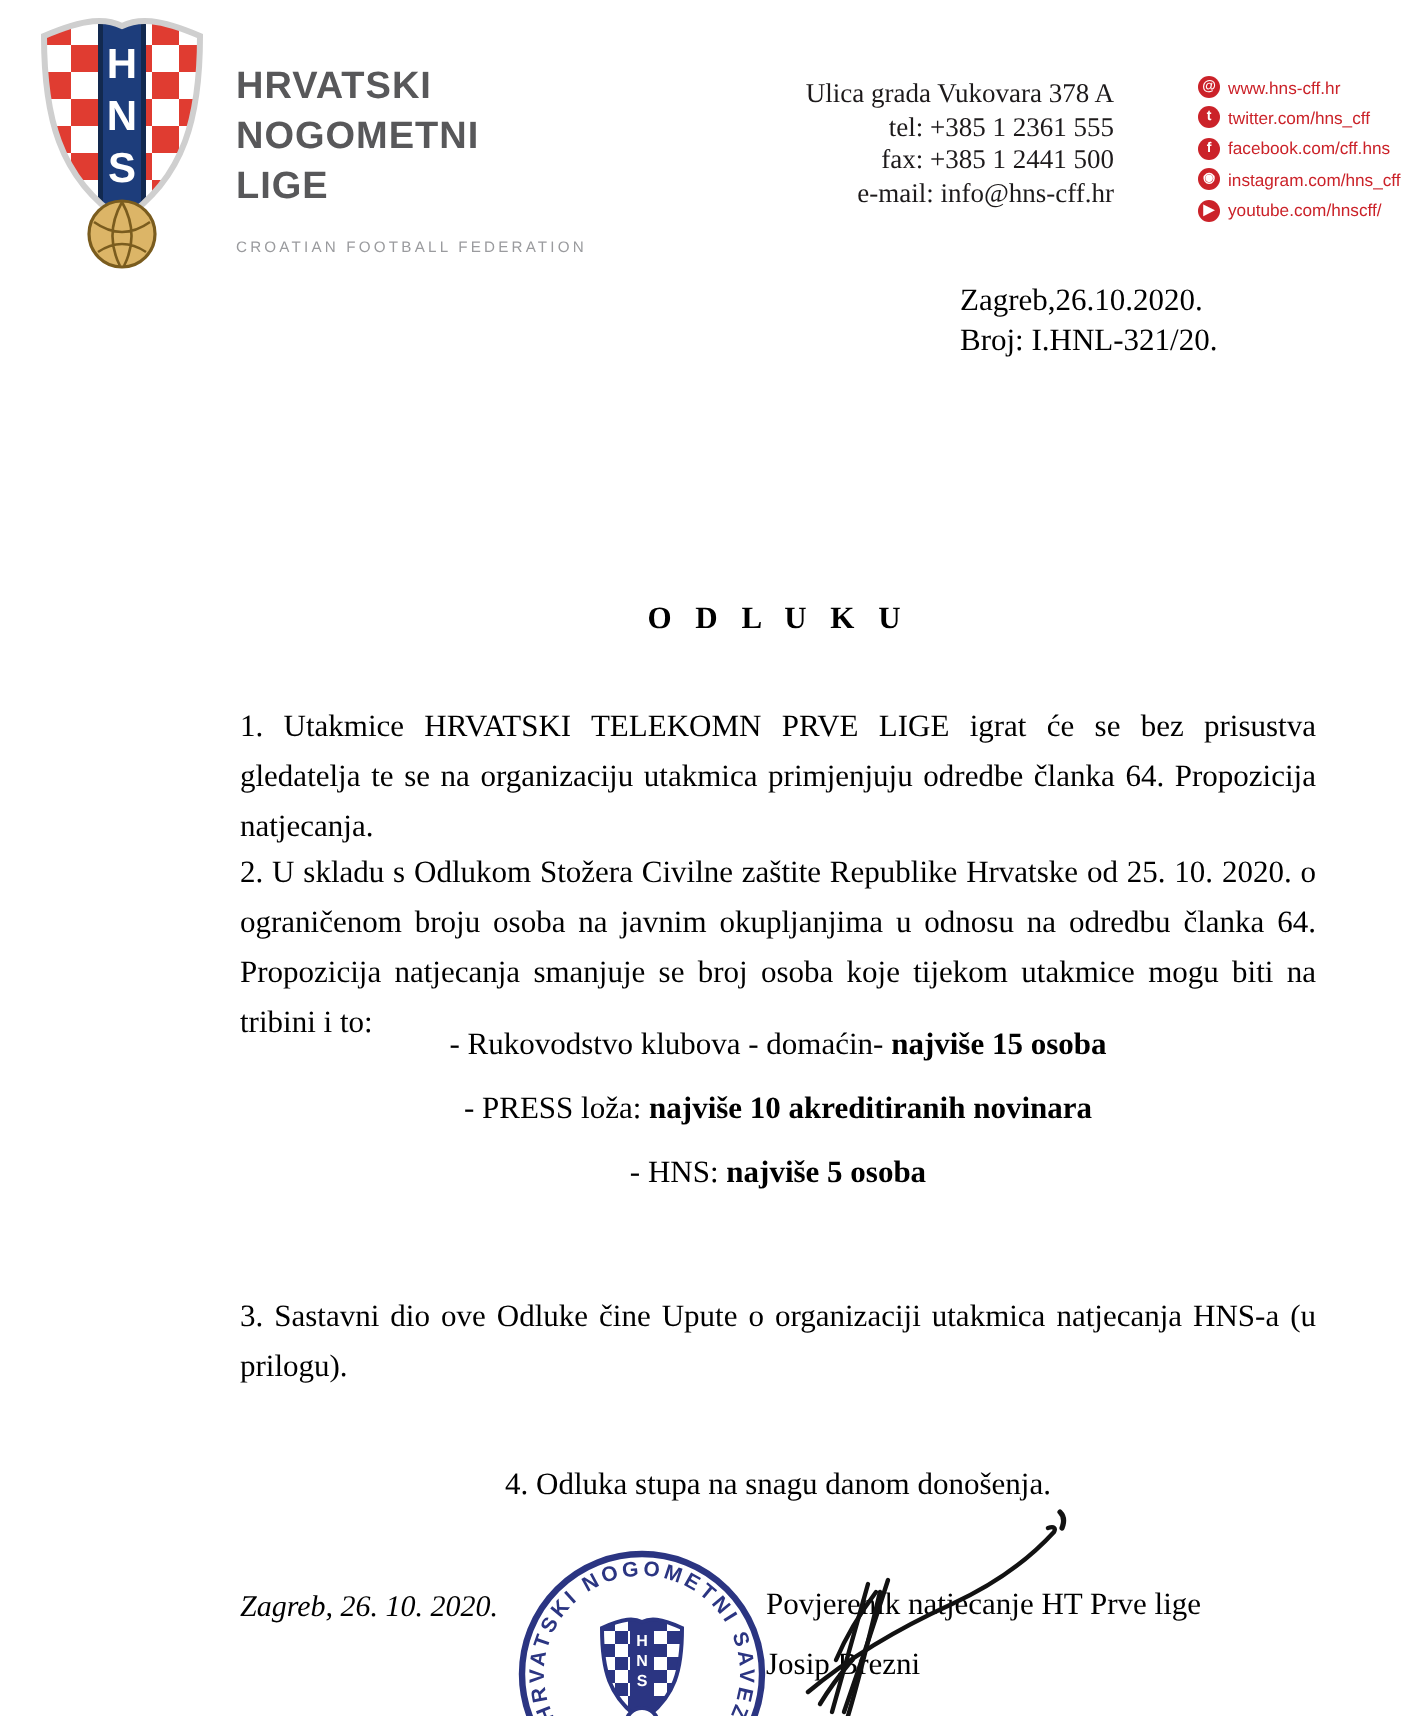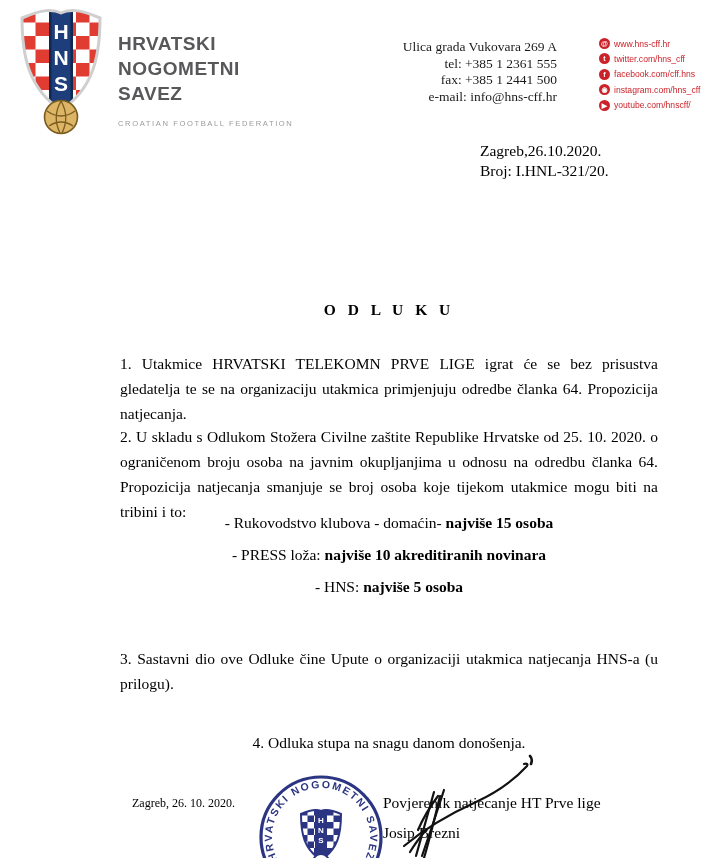--- a/index.html
+++ b/index.html
@@ -40,21 +40,21 @@
   .p-intro  { top:214px; }
   .p-title  { top:297px; text-align:center; font-weight:700; letter-spacing:4px; }
   .p-item1  { top:351px; }
   .p-item2  { top:424px; }
   .p-list   { top:511px; list-style:none; }
   .p-list li{ line-height:23px; margin-bottom:9px; white-space:nowrap; }
   .p-item3  { top:646px; }
   .p-item4  { top:730px; }
   .bold { font-weight:700; }
   
-  .place-date  { position:absolute; left:132px; top:796px; font-size:12px; }
+  .place-date  { position:absolute; left:120px; top:796px; font-size:15px;font-style:italic; }
   .stamp       { position:absolute; left:256px; top:772px; width:130px; height:130px; }
   .signer-title{ position:absolute; left:383px; top:794px; font-size:15.5px; }
   .signer-name { position:absolute; left:383px; top:824px; font-size:15.5px; }
   .signature   { position:absolute; left:388px; top:752px; width:150px; height:106px; z-index:5; }
 </style>
 </head>
 <body>
 
 <div class="page">
 
@@ -81,26 +81,26 @@
     <text x="48" y="86" text-anchor="middle" font-family="Liberation Sans, sans-serif" font-weight="700" font-size="21" fill="#ffffff">S</text>
     <g>
       <circle cx="48" cy="112" r="16.5" fill="#dcb567" stroke="#7a5c1e" stroke-width="1.6"></circle>
       <path d="M34 106 Q48 116 62 106 M36 121 Q48 113 60 121 M48 96 Q39 112 47 128 M48 96 Q57 112 49 128" fill="none" stroke="#7a5c1e" stroke-width="1.3"></path>
     </g>
   </svg>
 
   <div class="org-name">
     <div>HRVATSKI</div>
     <div>NOGOMETNI</div>
-    <div>SAVEZ</div>
+    <div>LIGE</div>
     <div class="org-subtitle">CROATIAN FOOTBALL FEDERATION</div>
   </div>
 
   <div class="contact">
-    <div>Ulica grada Vukovara 269 A</div>
+    <div>Ulica grada Vukovara 378 A</div>
     <div>tel: +385 1 2361 555</div>
     <div>fax: +385 1 2441 500</div>
     <div>e-mail: info@hns-cff.hr</div>
   </div>
 
   <div class="social">
     <div class="social-row">
       <span class="social-badge">@</span>
       <span class="social-label">www.hns-cff.hr</span>
     </div>

